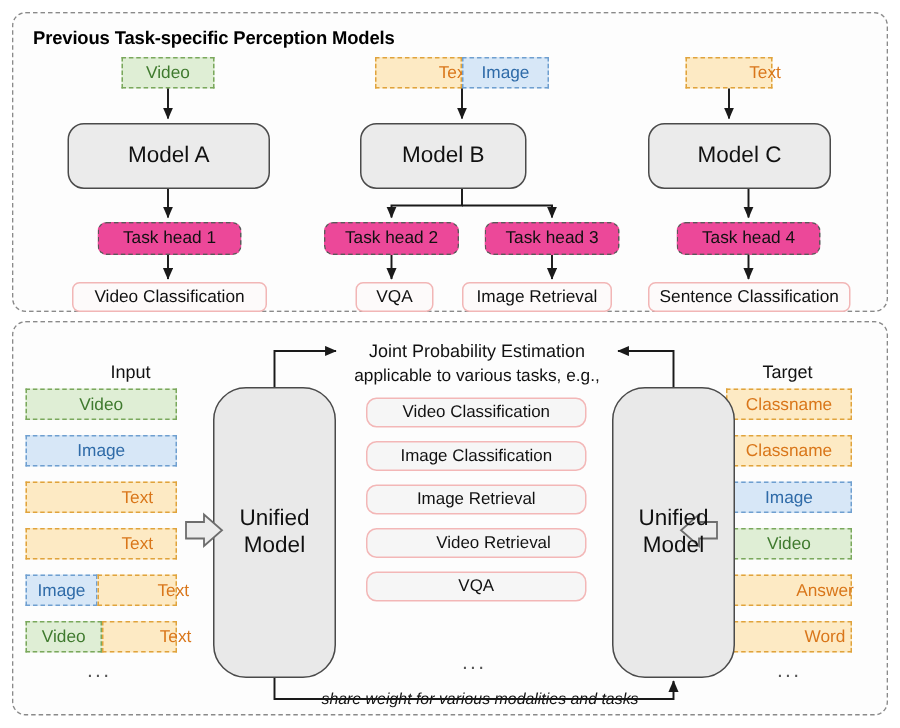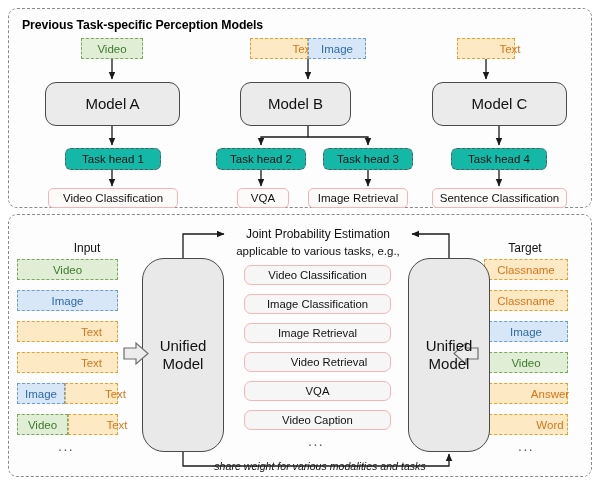--- a/index.html
+++ b/index.html
@@ -62,21 +62,21 @@
     background:#e9e9e9;
     border:1.8px solid #4a4a4a;
     border-radius:22px;
     display:flex;align-items:center;justify-content:center;
     font-size:15px;color:#111;text-align:center;line-height:1.2;
   }
 
   
   .taskhead{
     position:absolute;box-sizing:border-box;
-    background:#14b8a6;
+    background:#ec4899;
     border:1.5px dashed #595959;
     border-radius:6px;
     display:flex;align-items:center;justify-content:center;
     font-size:11.5px;color:#111;white-space:nowrap;
   }
 
   
   .resultbox{
     position:absolute;box-sizing:border-box;
     background:#fdfafa;
@@ -112,21 +112,21 @@
 
   <div class="chip video" style="left:81px;top:38px;width:62px;height:21px;">Video</div>
 
   <div class="chip text" style="left:250px;top:38px;width:58px;height:21px;">Text</div>
   <div class="chip image" style="left:308px;top:38px;width:58px;height:21px;">Image</div>
 
   <div class="chip text" style="left:457px;top:38px;width:58px;height:21px;">Text</div>
 
   <div class="modelbox" style="left:45px;top:82px;width:135px;height:44px;">Model A</div>
   <div class="modelbox" style="left:240px;top:82px;width:111px;height:44px;">Model B</div>
-  <div class="modelbox" style="left:432px;top:82px;width:135px;height:44px;">Model C</div>
+  <div class="modelbox" style="left:432px;top:82px;width:122px;height:44px;">Model C</div>
 
   <div class="taskhead" style="left:65px;top:148px;width:96px;height:22px;">Task head 1</div>
   <div class="taskhead" style="left:216px;top:148px;width:90px;height:22px;">Task head 2</div>
   <div class="taskhead" style="left:323px;top:148px;width:90px;height:22px;">Task head 3</div>
   <div class="taskhead" style="left:451px;top:148px;width:96px;height:22px;">Task head 4</div>
 
   <div class="resultbox" style="left:48px;top:188px;width:130px;height:20px;">Video  Classification</div>
   <div class="resultbox" style="left:237px;top:188px;width:52px;height:20px;">VQA</div>
   <div class="resultbox" style="left:308px;top:188px;width:100px;height:20px;">Image Retrieval</div>
   <div class="resultbox" style="left:432px;top:188px;width:135px;height:20px;">Sentence Classification</div>
@@ -162,21 +162,20 @@
   <div class="bigmodel" id="umr" style="left:408px;top:258px;width:82px;height:194px;"></div>
 
   <div class="lbl" style="left:228px;top:245px;width:180px;text-align:center;font-size:11.5px;">applicable to various tasks, e.g.,</div>
   <div class="lbl" style="left:228px;top:227px;width:180px;text-align:center;font-size:12px;">Joint Probability Estimation</div>
 
   <div class="taskitem" style="left:244px;top:265px;width:147px;height:20px;">Video Classification</div>
   <div class="taskitem" style="left:244px;top:294px;width:147px;height:20px;">Image Classification</div>
   <div class="taskitem" style="left:244px;top:323px;width:147px;height:20px;">Image Retrieval</div>
   <div class="taskitem" style="left:244px;top:352px;width:147px;height:20px;padding-left:23px;">Video Retrieval</div>
   <div class="taskitem" style="left:244px;top:381px;width:147px;height:20px;">VQA</div>
-  <div class="taskitem" style="left:244px;top:410px;width:147px;height:20px;">Video Caption</div>
 
   <div class="dots" style="left:308px;top:433px;">...</div>
 
   <div class="lbl ital" style="left:195px;top:460px;width:250px;text-align:center;">share weight for various modalities and tasks</div>
 
   <svg class="lines" viewBox="0 0 600 485">
     <defs>
       <marker id="ah" markerWidth="7" markerHeight="7" refX="5.6" refY="2.6" orient="auto" markerUnits="strokeWidth">
         <path d="M0,0 L6,2.6 L0,5.2 z" fill="#1a1a1a"></path>
       </marker>

